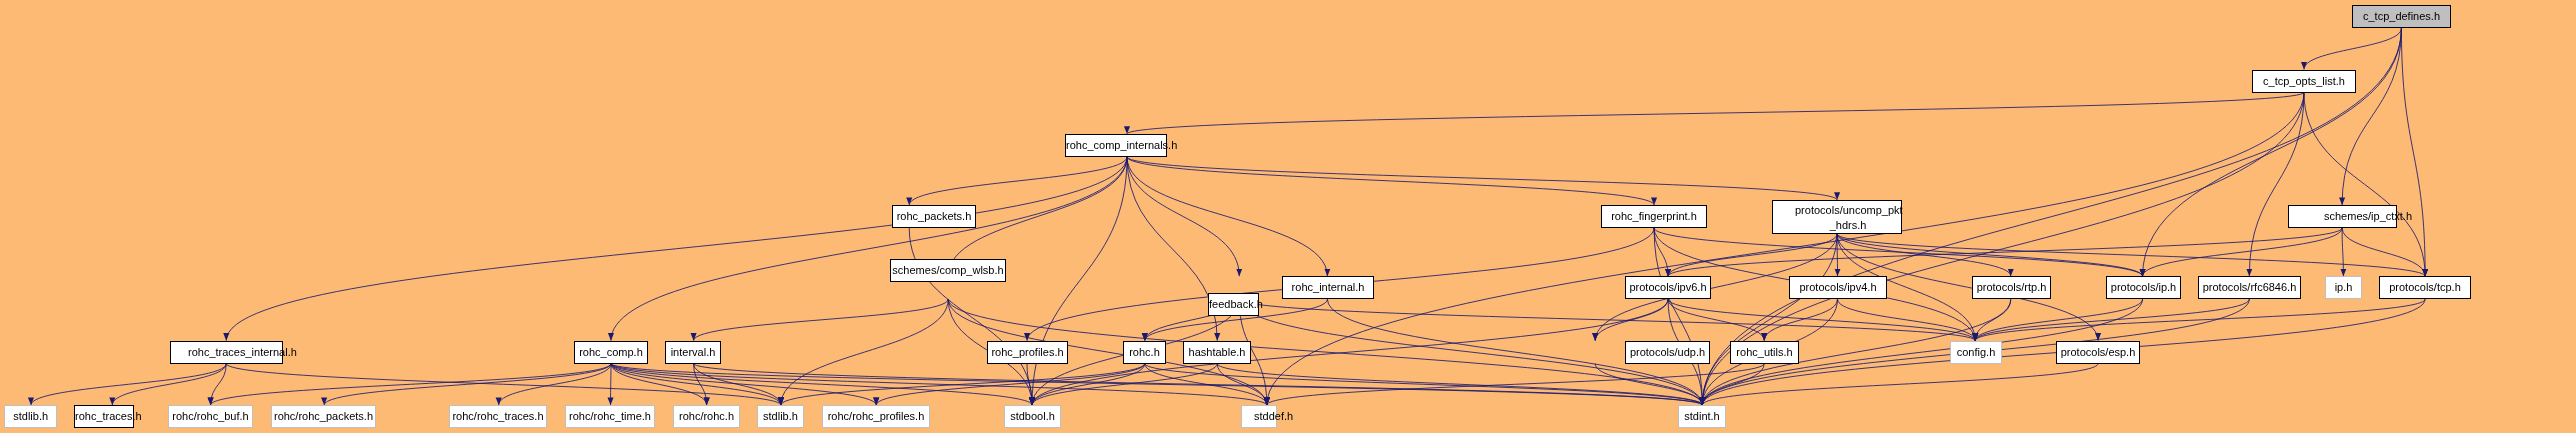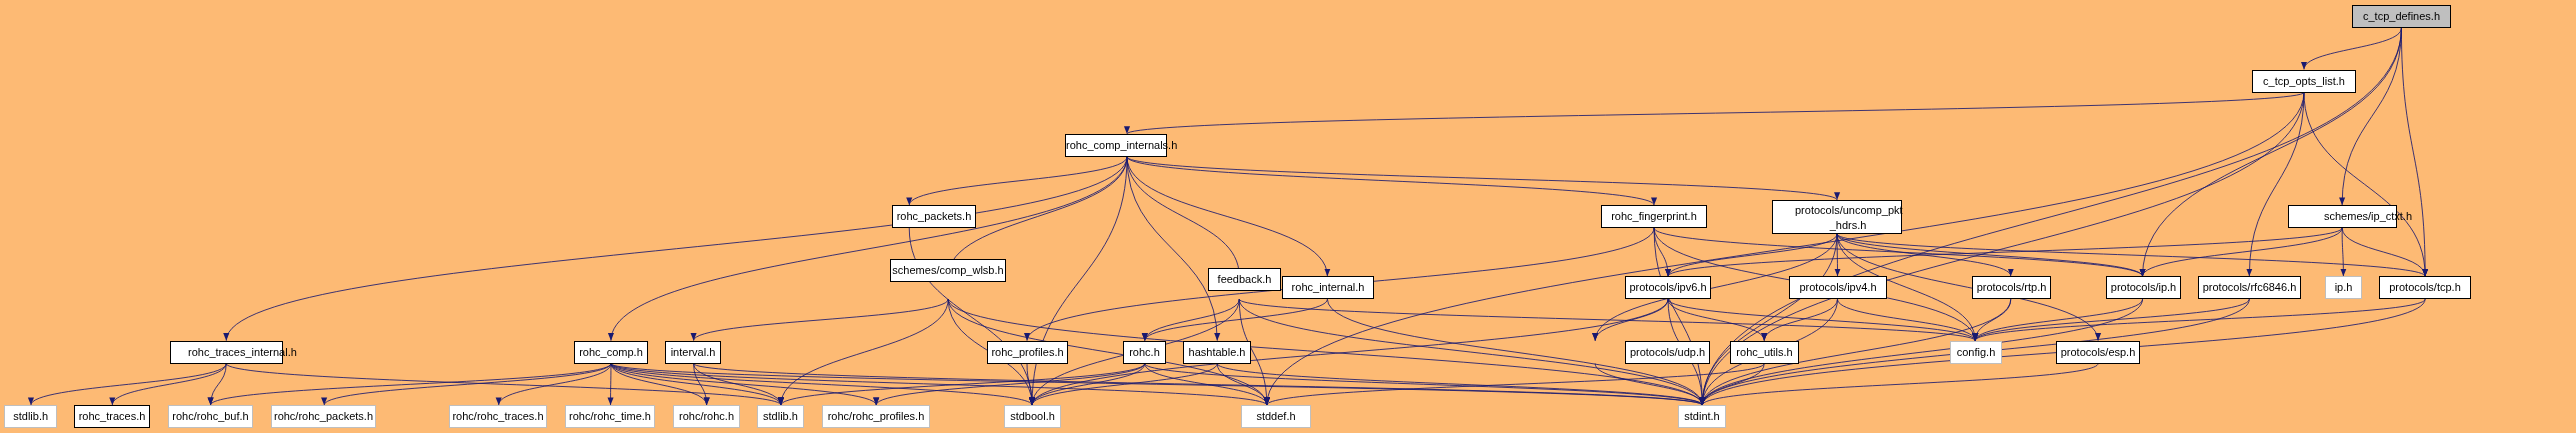--- a/index.html
+++ b/index.html
@@ -130,21 +130,21 @@
   <div class="node" style="left:2252px;top:70px;width:104px;">c_tcp_opts_list.h</div>
 
   <div class="node" style="left:1065px;top:134px;width:102px;">rohc_comp_internals.h</div>
 
   <div class="node" style="left:867px;top:205px;width:84px;margin-left:25px;">rohc_packets.h</div>
   <div class="node" style="left:1601px;top:205px;width:106px;">rohc_fingerprint.h</div>
   <div class="node tall" style="left:1772px;top:200px;width:130px;padding-left:22px;">protocols/uncomp_pkt _hdrs.h</div>
   <div class="node" style="left:2288px;top:205px;width:109px;padding-left:35px;">schemes/ip_ctxt.h</div>
 
   <div class="node" style="left:890px;top:259px;width:116px;">schemes/comp_wlsb.h</div>
-  <div class="node" style="left:1208px;top:268px;width:73px;">feedback.h</div>
+  <div class="node" style="left:1208px;top:293px;width:51px;">feedback.h</div>
   <div class="node" style="left:1282px;top:276px;width:92px;">rohc_internal.h</div>
   <div class="node" style="left:1625px;top:276px;width:86px;">protocols/ipv6.h</div>
   <div class="node" style="left:1789px;top:276px;width:98px;">protocols/ipv4.h</div>
   <div class="node" style="left:1972px;top:276px;width:79px;">protocols/rtp.h</div>
   <div class="node" style="left:2106px;top:276px;width:75px;">protocols/ip.h</div>
   <div class="node" style="left:2198px;top:276px;width:103px;">protocols/rfc6846.h</div>
   <div class="node ext" style="left:2325px;top:276px;width:37px;">ip.h</div>
   <div class="node" style="left:2379px;top:276px;width:92px;">protocols/tcp.h</div>
 
   <div class="node" style="left:170px;top:341px;width:113px;padding-left:17px;">rohc_traces_internal.h</div>
@@ -152,25 +152,25 @@
   <div class="node" style="left:665px;top:341px;width:56px;">interval.h</div>
   <div class="node" style="left:987px;top:341px;width:81px;">rohc_profiles.h</div>
   <div class="node" style="left:1123px;top:341px;width:43px;">rohc.h</div>
   <div class="node" style="left:1183px;top:341px;width:68px;">hashtable.h</div>
   <div class="node" style="left:1625px;top:341px;width:85px;">protocols/udp.h</div>
   <div class="node" style="left:1730px;top:341px;width:69px;">rohc_utils.h</div>
   <div class="node ext" style="left:1950px;top:341px;width:52px;">config.h</div>
   <div class="node" style="left:2056px;top:341px;width:84px;">protocols/esp.h</div>
 
   <div class="node ext" style="left:4.2px;top:405px;width:53px;">stdlib.h</div>
-  <div class="node" style="left:74px;top:405px;width:76px;">rohc_traces.h</div>
+  <div class="node" style="left:74px;top:405px;width:60px;">rohc_traces.h</div>
   <div class="node ext" style="left:168px;top:405px;width:85px;text-align:center;">rohc/rohc_buf.h</div>
   <div class="node ext" style="left:271px;top:405px;width:105px;">rohc/rohc_packets.h</div>
   <div class="node ext" style="left:449px;top:405px;width:98px;">rohc/rohc_traces.h</div>
   <div class="node ext" style="left:565px;top:405px;width:90px;">rohc/rohc_time.h</div>
   <div class="node ext" style="left:673px;top:405px;width:67px;">rohc/rohc.h</div>
   <div class="node ext" style="left:757px;top:405px;width:47px;">stdlib.h</div>
   <div class="node ext" style="left:822px;top:405px;width:108px;">rohc/rohc_profiles.h</div>
   <div class="node ext" style="left:1004px;top:405px;width:57px;">stdbool.h</div>
-  <div class="node ext" style="left:1241px;top:405px;width:70px;">stddef.h</div>
+  <div class="node ext" style="left:1241px;top:405px;width:36px;padding-left:12px;">stddef.h</div>
   <div class="node ext" style="left:1678px;top:405px;width:48px;">stdint.h</div>
 </div>
 
 
 </body></html>

